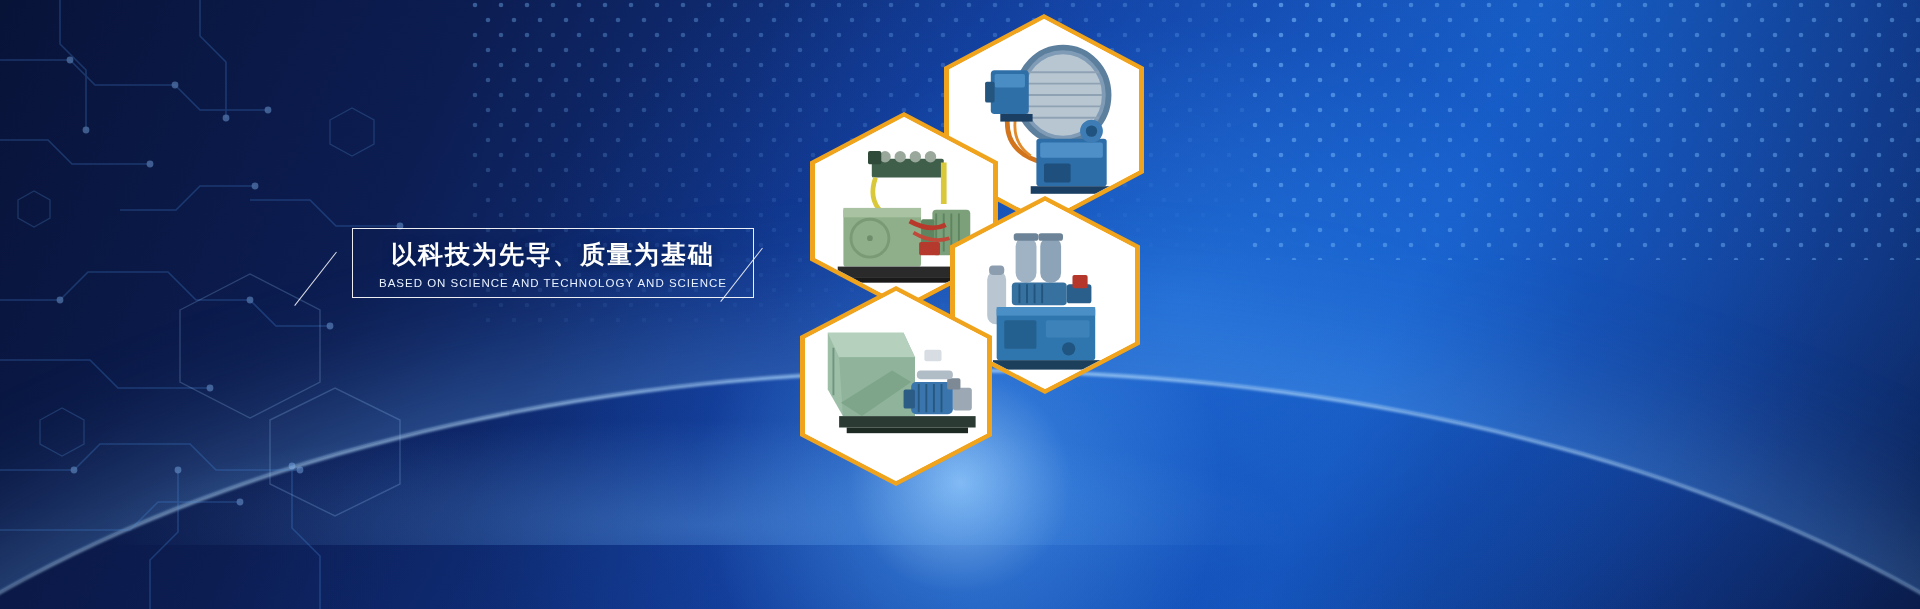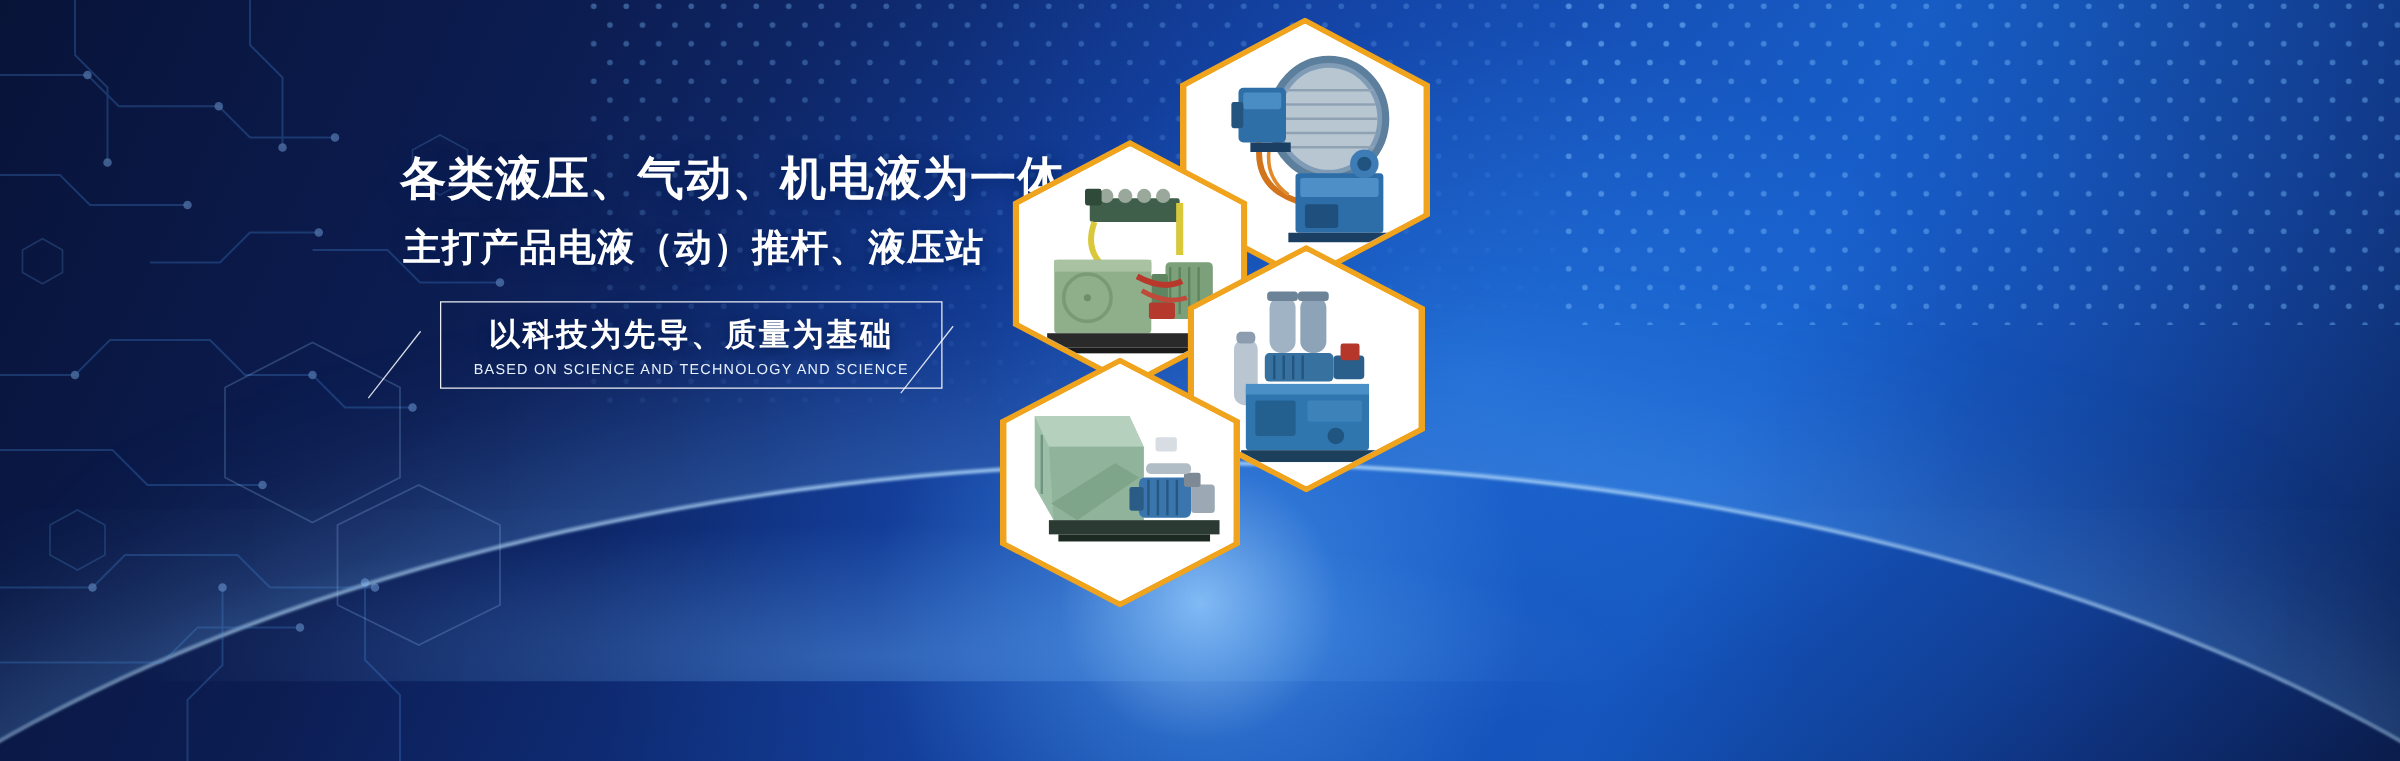--- a/index.html
+++ b/index.html
@@ -41,21 +41,21 @@
   .headline{
     color:#ffffff;font-size:37px;font-weight:bold;letter-spacing:1px;
     line-height:1.26;text-align:center;white-space:nowrap;
     text-shadow:0 2px 14px rgba(0,30,90,.85);
   }
   .subline{
     color:#ffffff;font-size:30px;font-weight:bold;letter-spacing:1px;
     line-height:1.3;margin-top:12px;text-align:center;white-space:nowrap;
     text-shadow:0 2px 12px rgba(0,30,90,.85);
   }
-  .sloganwrap{position:absolute;left:300px;top:241px;width:530px;height:90px;}
+  .sloganwrap{position:absolute;left:300px;top:228px;width:530px;height:90px;}
   .sloganbox{
     position:absolute;left:52px;top:0;width:402px;height:70px;
     border:1px solid rgba(255,255,255,.92);
     display:flex;flex-direction:column;align-items:center;justify-content:center;
   }
   .slogan-cn{
     color:#fff;font-size:25px;font-weight:bold;letter-spacing:2px;white-space:nowrap;
     text-shadow:0 2px 10px rgba(0,25,80,.9);
   }
   .slogan-en{
@@ -152,24 +152,20 @@
     <rect width="670" height="260" fill="url(#hexdots)"></rect>
   </svg>
 
   <svg style="position:absolute;left:120px;top:230px;width:340px;height:330px;opacity:.22;" viewBox="0 0 340 330">
     <g fill="none" stroke="#9fd0ff" stroke-width="1.4">
       <polygon points="60,80 130,44 200,80 200,152 130,188 60,152"></polygon>
       <polygon points="150,190 215,158 280,190 280,254 215,286 150,254"></polygon>
     </g>
   </svg>
 
-  <div class="textblock">
-    <div class="headline">各类液压、气动、机电液为一体</div>
-    <div class="subline">主打产品电液（动）推杆、液压站</div>
-  </div>
 
   <div class="sloganwrap">
     <div class="diag left"></div>
     <div class="diag right"></div>
     <div class="sloganbox">
       <div class="slogan-cn">以科技为先导、质量为基础</div>
       <div class="slogan-en">BASED ON SCIENCE AND TECHNOLOGY AND SCIENCE</div>
     </div>
   </div>
 

